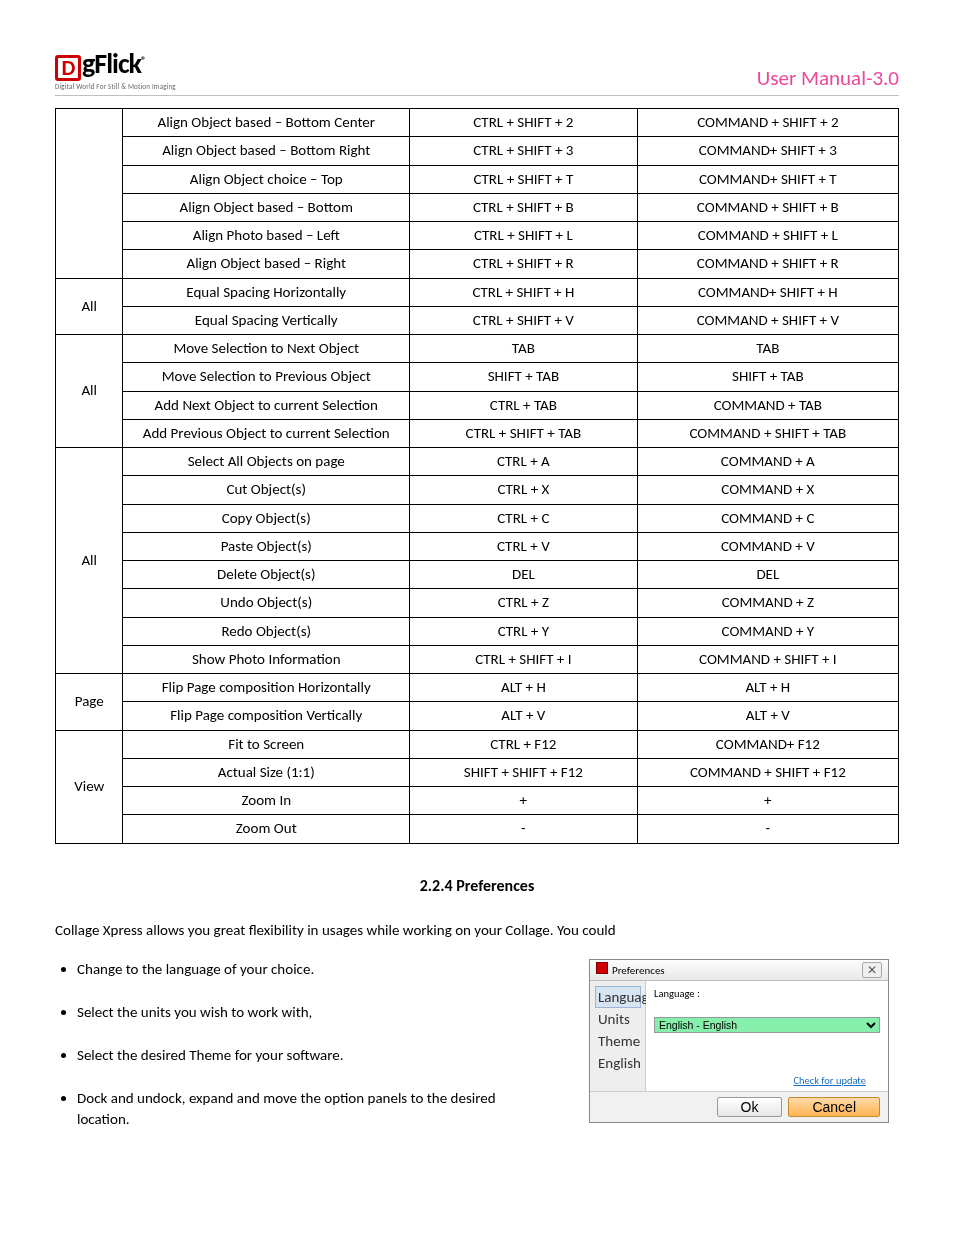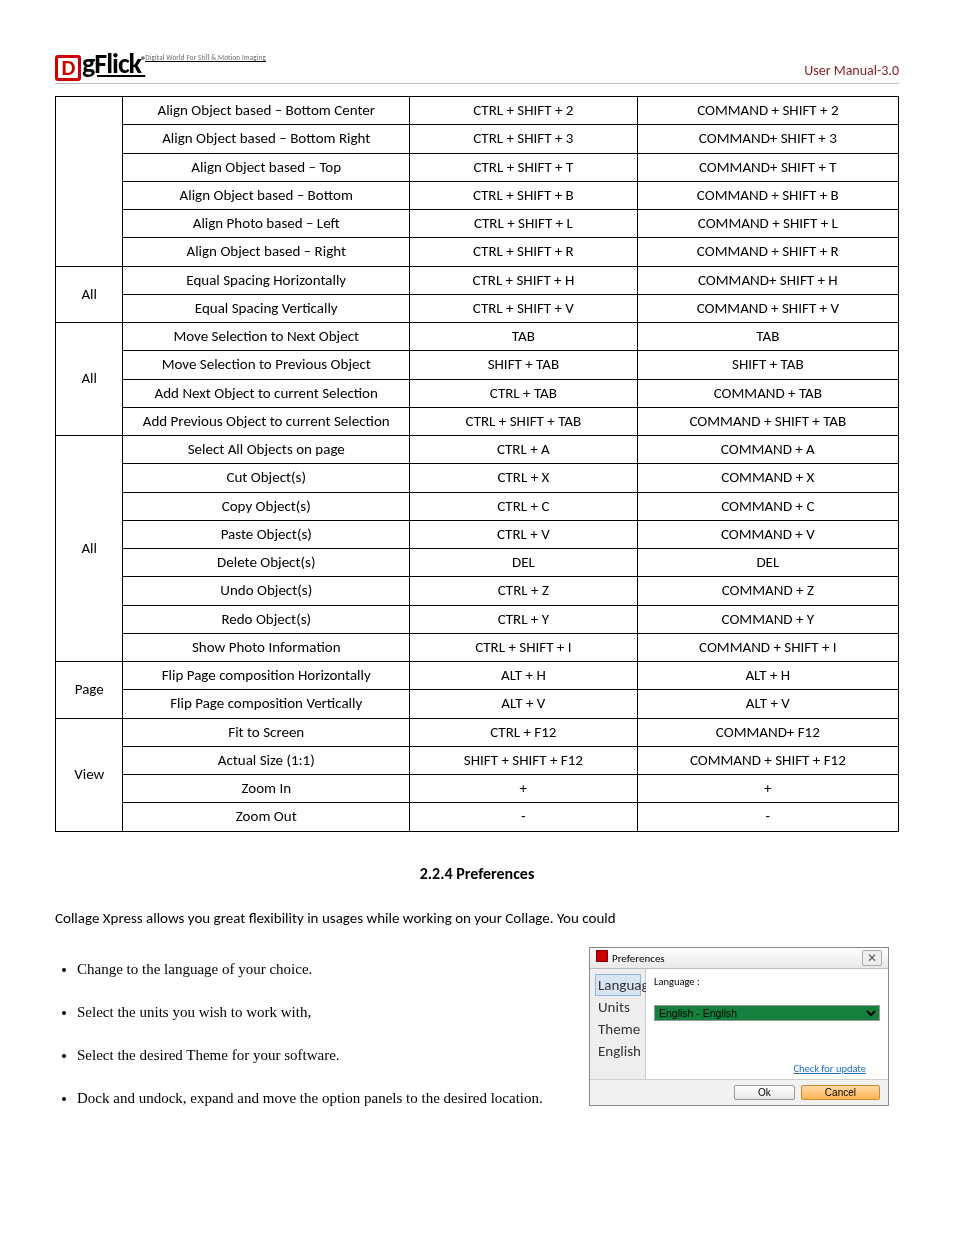--- a/index.html
+++ b/index.html
@@ -17,23 +17,22 @@
   .header-line {
     display: flex;
     justify-content: space-between;
     align-items: flex-end;
     border-bottom: 1px solid #bfbfbf;
     padding-bottom: 4px;
     margin-bottom: 12px;
   }
   .logo {
     display: flex;
-    flex-direction: row;
+    flex-direction: column;
     align-items: flex-start;
-    text-decoration: underline;
   }
   .logo-main {
     font-weight: 700;
     font-size: 28px;
     letter-spacing: -1px;
     color: #000;
     line-height: 1;
   }
   .logo-main .d-box {
     display:inline-flex;
@@ -50,22 +49,22 @@
     position:relative;
     top:2px;
   }
   .logo-sub {
     font-size: 7px;
     color: #666;
     letter-spacing: 0.2px;
     margin-top:3px;
   }
   .manual-label {
-    color: #7f1d1d;
-    font-size: 14px;
+    color: #ec4899;
+    font-size: 21px;
   }
   table.shortcut {
     width: 100%;
     border-collapse: collapse;
     margin-top: 4px;
   }
   table.shortcut td {
     border: 1px solid #000;
     padding: 2px 6px;
     text-align: center;
@@ -90,25 +89,24 @@
   .two-col {
     display: flex;
     gap: 30px;
     align-items: flex-start;
   }
   .bullets {
     flex: 1;
     padding-left: 22px;
   }
   .bullets li {
-    margin: 12px 0 22px 0;
+    margin: 0 0 22px 0;
     list-style: disc;
     font-size: 15px;
     line-height: 1.4;
-    font-family: Liberation Serif, serif;
   }
   .figure-col {
     width: 320px;
     text-align: center;
   }
   .pref-window {
     border: 1px solid #888;
     width: 300px;
     margin: 0 auto 8px;
     font-size: 11px;
@@ -143,32 +141,32 @@
   .pref-side div { margin-bottom:4px;}
   .pref-main {
     flex:1;
     padding:6px 8px;
     background:#fff;
     position:relative;
     text-align:left;
   }
   .pref-main .lbl { font-size:10.5px; margin-bottom:17px;}
   .pref-main select {
-    font-size:10.5px; width:100%; border:1px solid #999; background:#15803d;
+    font-size:10.5px; width:100%; border:1px solid #999; background:#86efac;
   }
   .check-update {
     color:#1a6fc4; text-decoration:underline; font-size:10.5px;
     position:absolute; bottom:4px; right:22px;
   }
   .pref-footer {
     display:flex; justify-content:flex-end; gap:6px;
     padding:5px 8px; border-top:1px solid #ccc; background:#f1f1f1;
   }
   .pref-footer button {
-    font-size:10px; padding:1px 23px; border:1px solid #999; border-radius:2px;
+    font-size:14px; padding:1px 23px; border:1px solid #999; border-radius:2px;
     background:linear-gradient(#fff,#e6e6e6);
   }
   .pref-footer button.cancel {
     background:linear-gradient(#ffd9a8,#ffb553);
     border-color:#c68a2e;
   }
   .caption {
     font-size: 14.5px;
   }
   .caption b { font-weight:700; }
@@ -204,21 +202,21 @@
           <td class="colB">Align Object based – Bottom Center</td>
           <td class="colC">CTRL + SHIFT + 2</td>
           <td class="colD">COMMAND + SHIFT + 2</td>
         </tr>
         <tr>
           <td class="colB">Align Object based – Bottom Right</td>
           <td class="colC">CTRL + SHIFT + 3</td>
           <td class="colD">COMMAND+ SHIFT + 3</td>
         </tr>
         <tr>
-          <td class="colB">Align Object based – Top</td>
+          <td class="colB">Align Object choice – Top</td>
           <td class="colC">CTRL + SHIFT + T</td>
           <td class="colD">COMMAND+ SHIFT + T</td>
         </tr>
         <tr>
           <td class="colB">Align Object based – Bottom</td>
           <td class="colC">CTRL + SHIFT + B</td>
           <td class="colD">COMMAND + SHIFT + B</td>
         </tr>
         <tr>
           <td class="colB">Align Photo based – Left</td>

